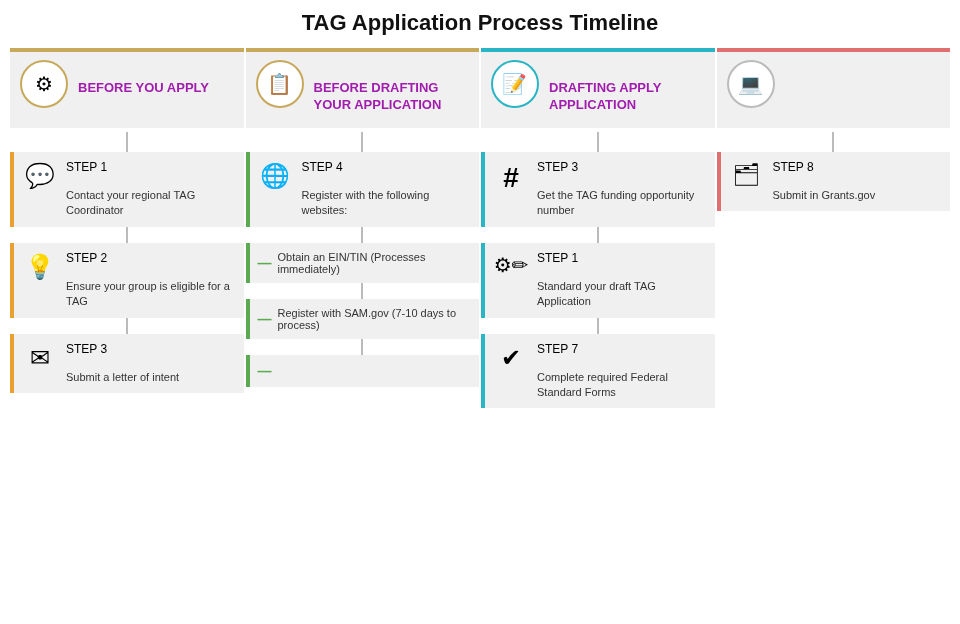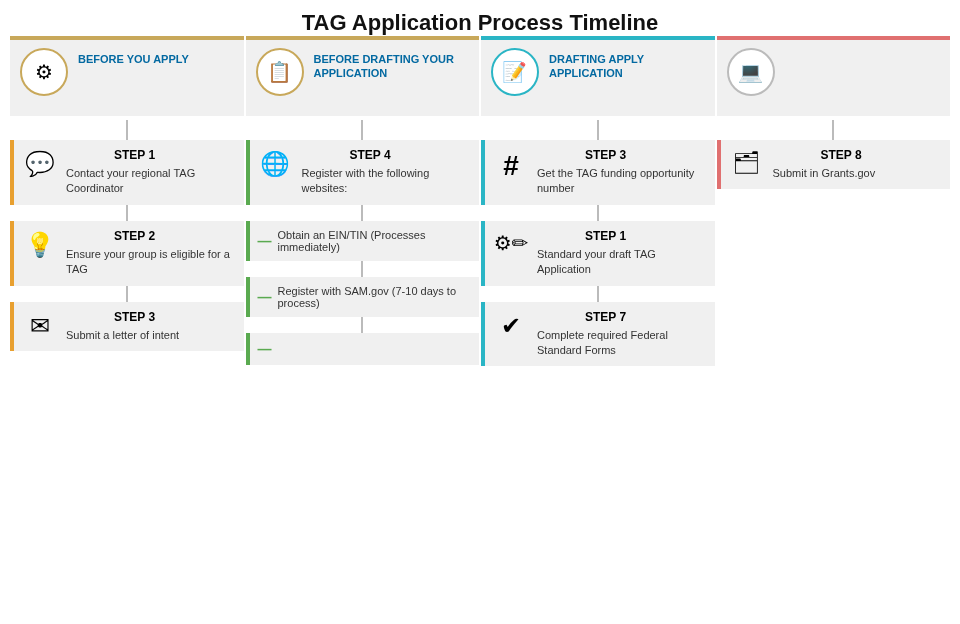--- a/index.html
+++ b/index.html
@@ -14,20 +14,21 @@
     .page-container {
       width: 960px;
       background: #fff;
       padding: 10px 10px 10px 10px;
     }
 
     .main-title {
       text-align: center;
       font-size: 22px;
       font-weight: bold;
+      margin-bottom: 12px;
       color: #111;
     }
 
     .phase-block {
       flex: 1;
       display: flex;
       align-items: flex-start;
       padding: 8px 10px;
       background: #f0f0f0;
       border-top: 4px solid;
@@ -55,24 +56,24 @@
 
     .phase-block.drafting .phase-icon-circle {
       border-color: #2ab5c5;
     }
     .phase-block.submit .phase-icon-circle {
       border-color: #bbb;
     }
 
     .phase-label {
       font-weight: bold;
-      font-size: 11px;
-      color: #0369a1;
+      font-size: 13px;
+      color: #a21caf;
       line-height: 1.3;
-      margin-top: 4px;
+      margin-top: 20px;
     }
 
     
     .top-phases {
       display: grid;
       grid-template-columns: 1fr 1fr 1fr 1fr;
       gap: 2px;
       margin-bottom: 4px;
     }
 
@@ -122,30 +123,29 @@
 
     .step-box-icon {
       font-size: 24px;
       min-width: 36px;
       text-align: center;
       padding-top: 2px;
       flex-shrink: 0;
     }
 
     .step-box-text .title {
-      font-weight: bold;
+      font-weight: normal;
       font-size: 12px;
-      margin-left: 48px;
     }
 
     .step-box-text .desc {
       font-size: 11px;
       color: #333;
       line-height: 1.4;
-      margin-top: 4px;
+      margin-top: 14px;
     }
 
     .sub-box {
       width: 100%;
       background: #f0f0f0;
       border-left: 4px solid #5aaa50;
       padding: 8px 8px;
       font-size: 11px;
       color: #333;
       display: flex;

